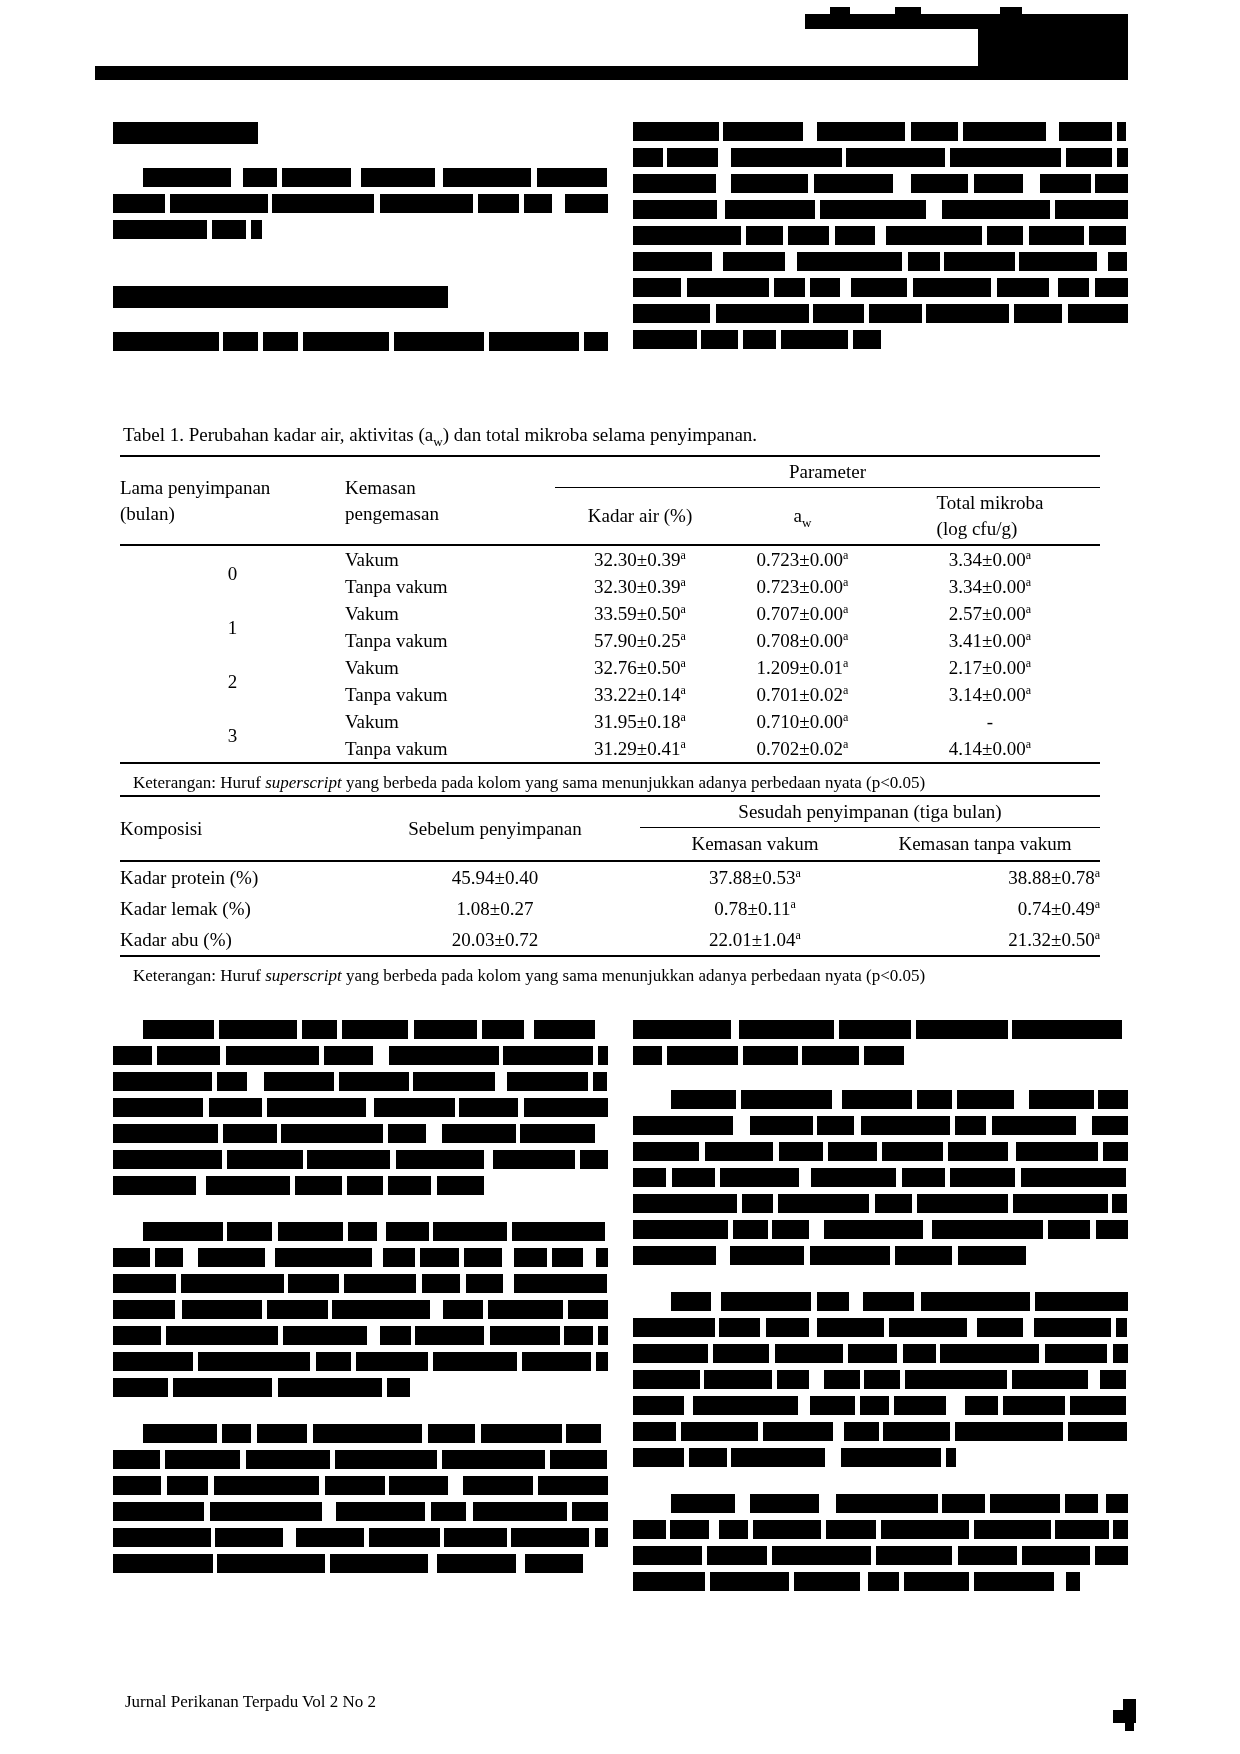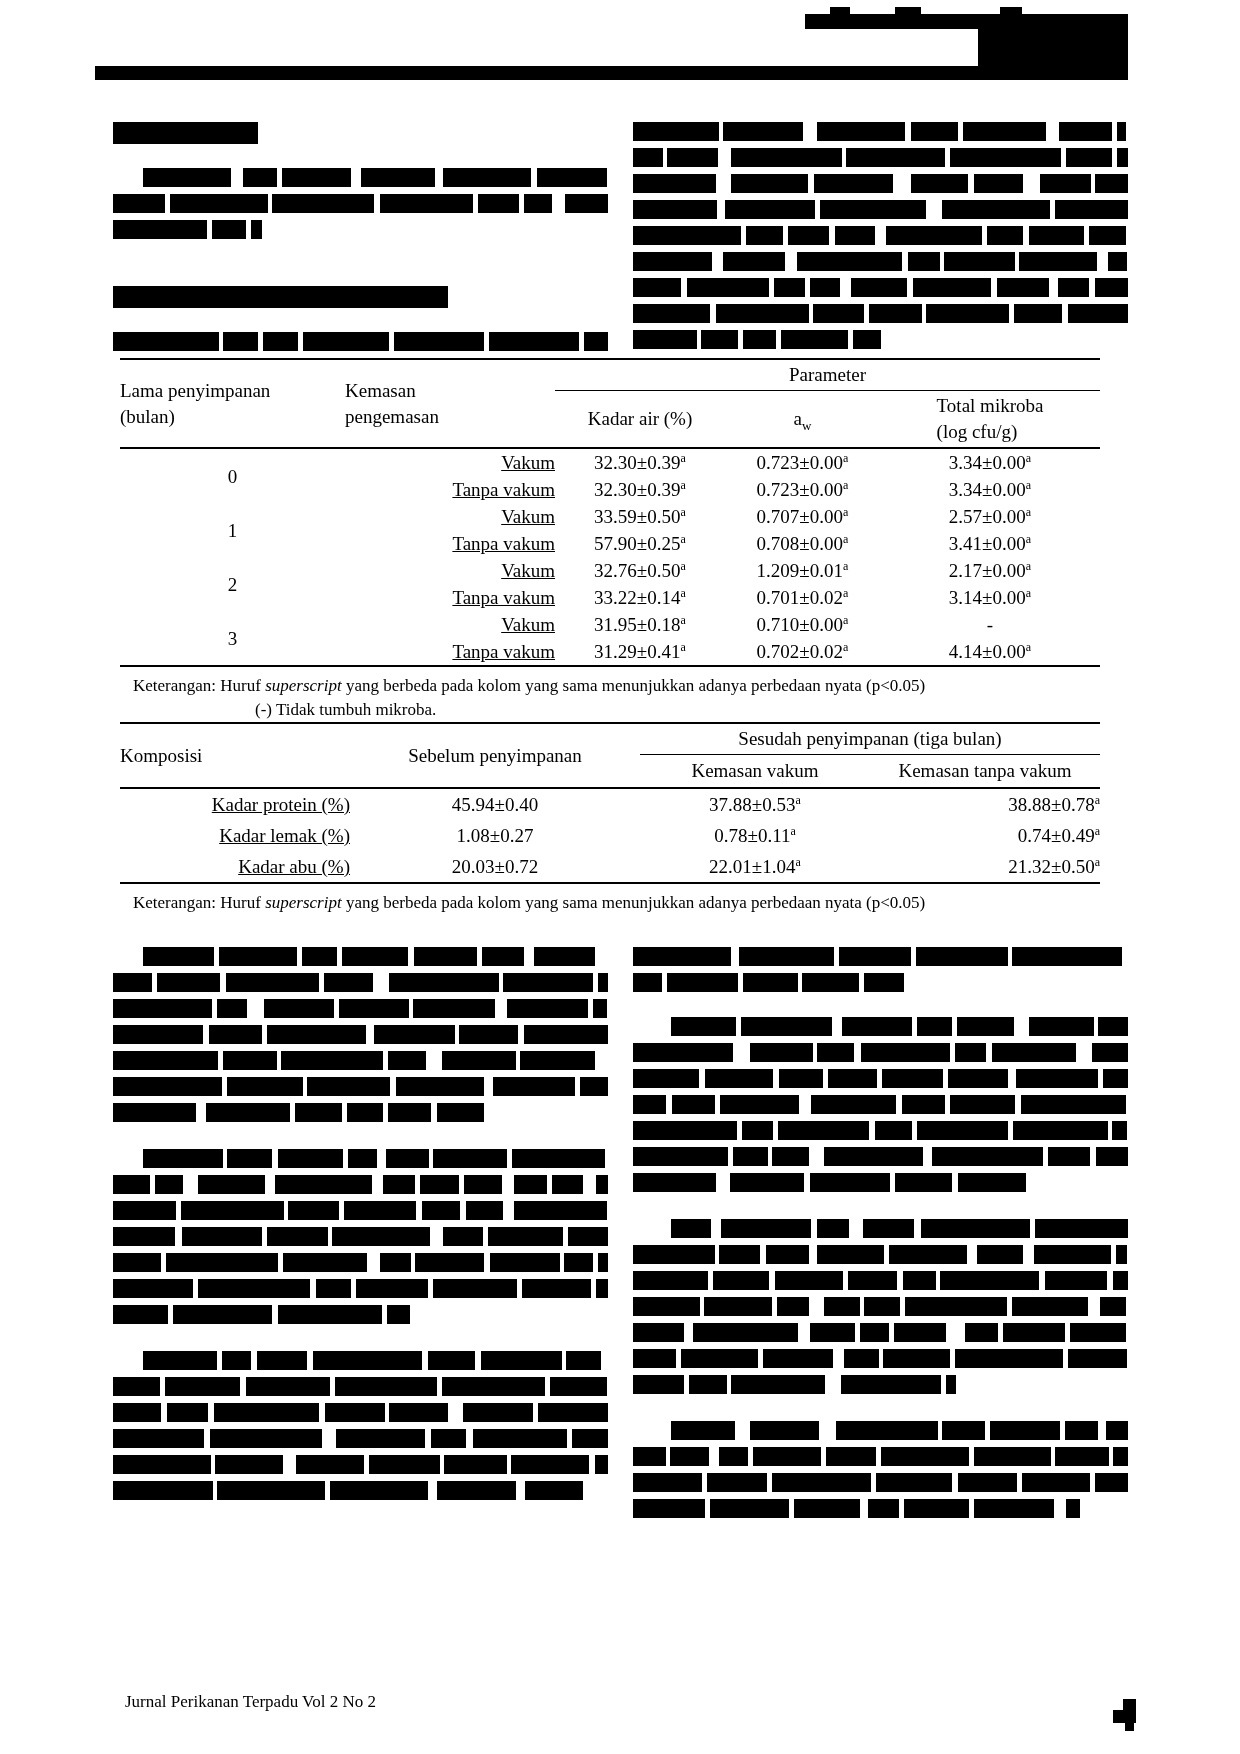--- a/index.html
+++ b/index.html
@@ -29,21 +29,21 @@
   .rule-top{border-top:2px solid #000;}
   .rule-mid{border-bottom:2px solid #000;}
   .rule-bot{border-bottom:2px solid #000;}
   .thin-under{border-bottom:1px solid #000;}
   .t1 col.c1{width:225px}.t1 col.c2{width:210px}.t1 col.c3{width:170px}
   .t1 col.c4{width:155px}.t1 col.c5{width:220px}
   .t2 col.c1{width:230px}.t2 col.c2{width:290px}.t2 col.c3{width:230px}.t2 col.c4{width:230px}
   .hL{text-align:left;vertical-align:middle;}
   .hC{text-align:center;vertical-align:middle;}
   .cellC{text-align:center;line-height:27px;}
-  .cellL{text-align:right;line-height:27px;text-decoration:underline;}
+  .cellL{text-align:left;line-height:27px;}
   .cellR{text-align:right;line-height:31px;padding-right:4px;}
   .pad5{padding-left:5px;}
   .pad39{padding-left:39px;}
   .pad8{padding-left:8px;}
   .lh26{line-height:26px;}
   .grp{height:30px;text-align:center;}
   .inlineL{display:inline-block;text-align:left;}
   sup{font-size:12px;line-height:0;}
   sub{font-size:13px;line-height:0;}
   .t2 td{line-height:31px;}
@@ -91,20 +91,23 @@
             <div class="r-line"><span class="r-seg" style="width: 84px; margin-right: 8px;"></span><span class="r-seg" style="width: 90px; margin-right: 5px;"></span><span class="r-seg" style="width: 106px; margin-right: 16px;"></span><span class="r-seg" style="width: 108px; margin-right: 5px;"></span><span class="r-seg" style="width: 74px; margin-right: 5px;"></span></div>
             <div class="r-line"><span class="r-seg" style="width: 108px; margin-right: 5px;"></span><span class="r-seg" style="width: 37px; margin-right: 5px;"></span><span class="r-seg" style="width: 41px; margin-right: 6px;"></span><span class="r-seg" style="width: 40px; margin-right: 11px;"></span><span class="r-seg" style="width: 96px; margin-right: 5px;"></span><span class="r-seg" style="width: 36px; margin-right: 6px;"></span><span class="r-seg" style="width: 55px; margin-right: 5px;"></span><span class="r-seg" style="width: 37px; margin-right: 6px;"></span></div>
             <div class="r-line"><span class="r-seg" style="width: 79px; margin-right: 11px;"></span><span class="r-seg" style="width: 62px; margin-right: 12px;"></span><span class="r-seg" style="width: 105px; margin-right: 6px;"></span><span class="r-seg" style="width: 32px; margin-right: 4px;"></span><span class="r-seg" style="width: 71px; margin-right: 4px;"></span><span class="r-seg" style="width: 78px; margin-right: 11px;"></span><span class="r-seg" style="width: 19px; margin-right: 5px;"></span></div>
             <div class="r-line"><span class="r-seg" style="width: 48px; margin-right: 6px;"></span><span class="r-seg" style="width: 82px; margin-right: 5px;"></span><span class="r-seg" style="width: 31px; margin-right: 5px;"></span><span class="r-seg" style="width: 30px; margin-right: 11px;"></span><span class="r-seg" style="width: 56px; margin-right: 6px;"></span><span class="r-seg" style="width: 78px; margin-right: 6px;"></span><span class="r-seg" style="width: 52px; margin-right: 9px;"></span><span class="r-seg" style="width: 31px; margin-right: 6px;"></span><span class="r-seg" style="width: 33px; margin-right: 16px;"></span></div>
             <div class="r-line"><span class="r-seg" style="width: 77px; margin-right: 6px;"></span><span class="r-seg" style="width: 93px; margin-right: 4px;"></span><span class="r-seg" style="width: 51px; margin-right: 5px;"></span><span class="r-seg" style="width: 53px; margin-right: 4px;"></span><span class="r-seg" style="width: 83px; margin-right: 5px;"></span><span class="r-seg" style="width: 48px; margin-right: 6px;"></span><span class="r-seg" style="width: 61px; margin-right: 5px;"></span></div>
             <div class="r-line"><span class="r-seg" style="width: 64px; margin-right: 4px;"></span><span class="r-seg" style="width: 37px; margin-right: 5px;"></span><span class="r-seg" style="width: 33px; margin-right: 5px;"></span><span class="r-seg" style="width: 67px; margin-right: 5px;"></span><span class="r-seg" style="width: 28px; margin-right: 5px;"></span></div>
           </div>
       </div>
     </div>
 
+    <p class="tcapt" style="margin-top:66px;">
+      <span>Tabel 1. Perubahan kadar air, aktivitas (a</span><sub>w</sub><span>) dan total mikroba selama penyimpanan.</span>
+    </p>
     <table class="sci t1">
       <colgroup>
           <col class="c1">
           <col class="c2">
           <col class="c3">
           <col class="c4">
           <col class="c5">
         </colgroup>
       <thead>
         <tr class="rule-top">
@@ -174,21 +177,20 @@
           <tr>
             <td class="cellL pad39">Tanpa vakum</td>
             <td class="cellC"><span>31.29±0.41</span><sup>a</sup></td>
             <td class="cellC"><span>0.702±0.02</span><sup>a</sup></td>
             <td class="cellC"><span>4.14±0.00</span><sup>a</sup></td>
           </tr>
         </tbody>
     </table>
     <div class="fnote">
       <div><span>Keterangan: Huruf </span><span class="it">superscript</span><span> yang berbeda pada kolom yang sama menunjukkan adanya perbedaan nyata (p&lt;0.05)</span></div>
-      <div class="ind2">(-) Tidak tumbuh mikroba.</div>
     </div>
 
     <table class="sci t2">
       <colgroup>
           <col class="c1">
           <col class="c2">
           <col class="c3">
           <col class="c4">
         </colgroup>
       <thead>

